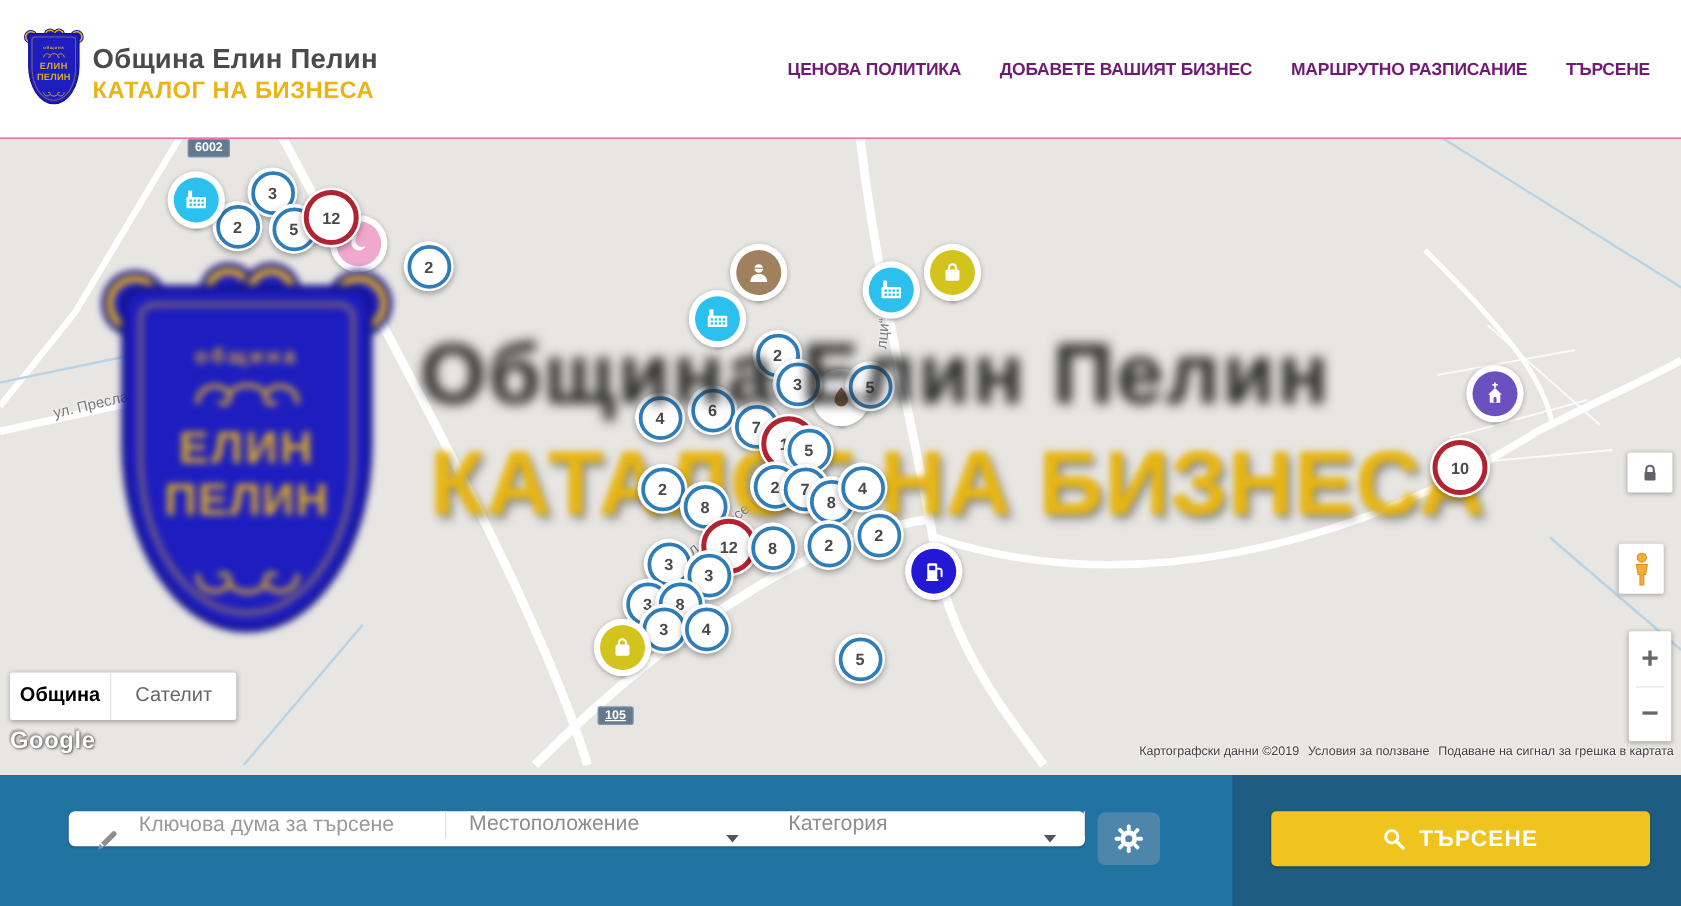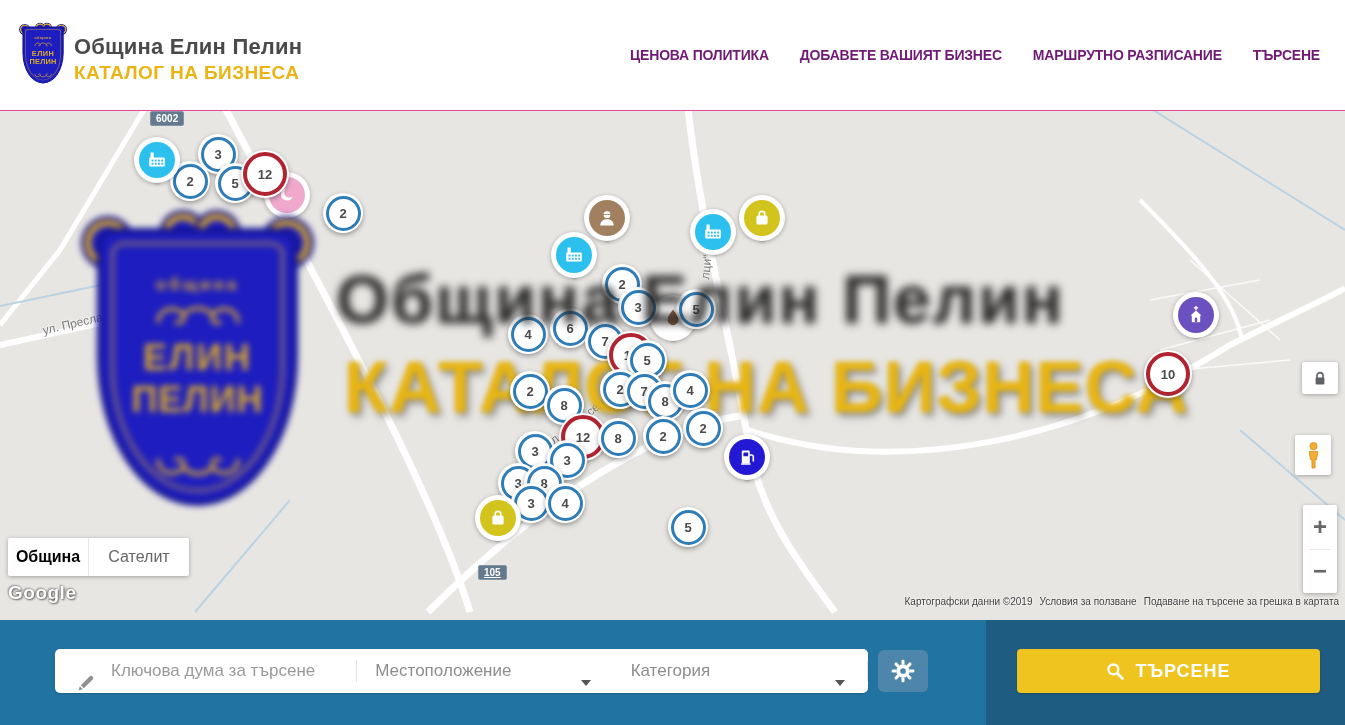--- a/index.html
+++ b/index.html
@@ -82,22 +82,22 @@
   .lock-box{left:1302px;top:252px;width:36px;height:32px;}
   .pegman-box{left:1295px;top:325px;width:36px;height:40px;}
   .zoomctl{position:absolute;left:1303px;top:395px;width:34px;height:88px;background:#fff;border-radius:2px;
            box-shadow:0 1px 4px rgba(0,0,0,.3);z-index:40;display:flex;flex-direction:column;}
   .zbtn{flex:1;display:flex;align-items:center;justify-content:center;font-size:24px;font-weight:bold;
         color:#666;cursor:pointer;}
   .zdiv{height:1px;background:#e6e6e6;margin:0 6px;}
   
   .searchbar{position:absolute;left:0;top:620px;width:1345px;height:105px;background:#2173a2;z-index:60;}
   .searchbar .right-bg{position:absolute;left:986px;top:0;right:0;bottom:0;background:#1e5c82;}
-  .input-group{position:absolute;left:55px;top:29px;width:813px;height:44px;background:#fff;border-radius:5px;
-               display:flex;align-items:center;box-shadow:0 1px 2px rgba(0,0,0,.15);}
+  .input-group{position:absolute;left:55px;top:29px;width:813px;height:28px;background:#fff;border-radius:5px;
+               display:flex;align-items:flex-start;box-shadow:0 1px 2px rgba(0,0,0,.15);}
   .ig-section{display:flex;align-items:center;position:relative;}
   .ig-kw{width:302px;border-right:1px solid #e2e2e2;}
   .ig-kw svg{position:absolute;left:21px;top:13px;}
   .ig-kw input{border:0;outline:0;background:transparent;width:240px;margin-left:54px;font-size:17px;
                color:#555;font-family:"Liberation Sans",sans-serif;}
   .ig-kw input::placeholder{color:#9a9a9a;}
   .ig-cat{width:255px;border-right:1px solid #e2e2e2;cursor:pointer;}
   .ig-loc{width:256px;cursor:pointer;}
   .ig-label{margin-left:18px;font-size:17px;color:#8d8d8d;}
   .caret{position:absolute;right:22px;top:19px;width:0;height:0;border-left:5px solid transparent;
@@ -418,21 +418,21 @@
   </div>
 
   <div class="maptype">
     <div class="mt mt-map">Община</div>
     <div class="mt mt-sat">Сателит</div>
   </div>
   <div class="google-logo">Google</div>
   <div class="attrib">
     <span>Картографски данни ©2019</span>
     <span>Условия за ползване</span>
-    <span>Подаване на търсене за грешка в картата</span>
+    <span>Подаване на сигнал за грешка в картата</span>
   </div>
   <div class="ctl-box lock-box">
     <svg width="16" height="16" viewBox="0 0 16 16">
       <path d="M5,8 V5.6 a3,3 0 0 1 6,0 V8" fill="none" stroke="#5f6368" stroke-width="1.7"></path>
       <rect x="3.6" y="7.6" width="8.8" height="6.8" rx="1" fill="#5f6368"></rect>
     </svg>
   </div>
   <div class="ctl-box pegman-box">
     <svg width="15" height="27" viewBox="0 0 14 26">
       <circle cx="7" cy="4" r="3.5" fill="#f2ae33" stroke="#d88f1d" stroke-width="0.8"></circle>

